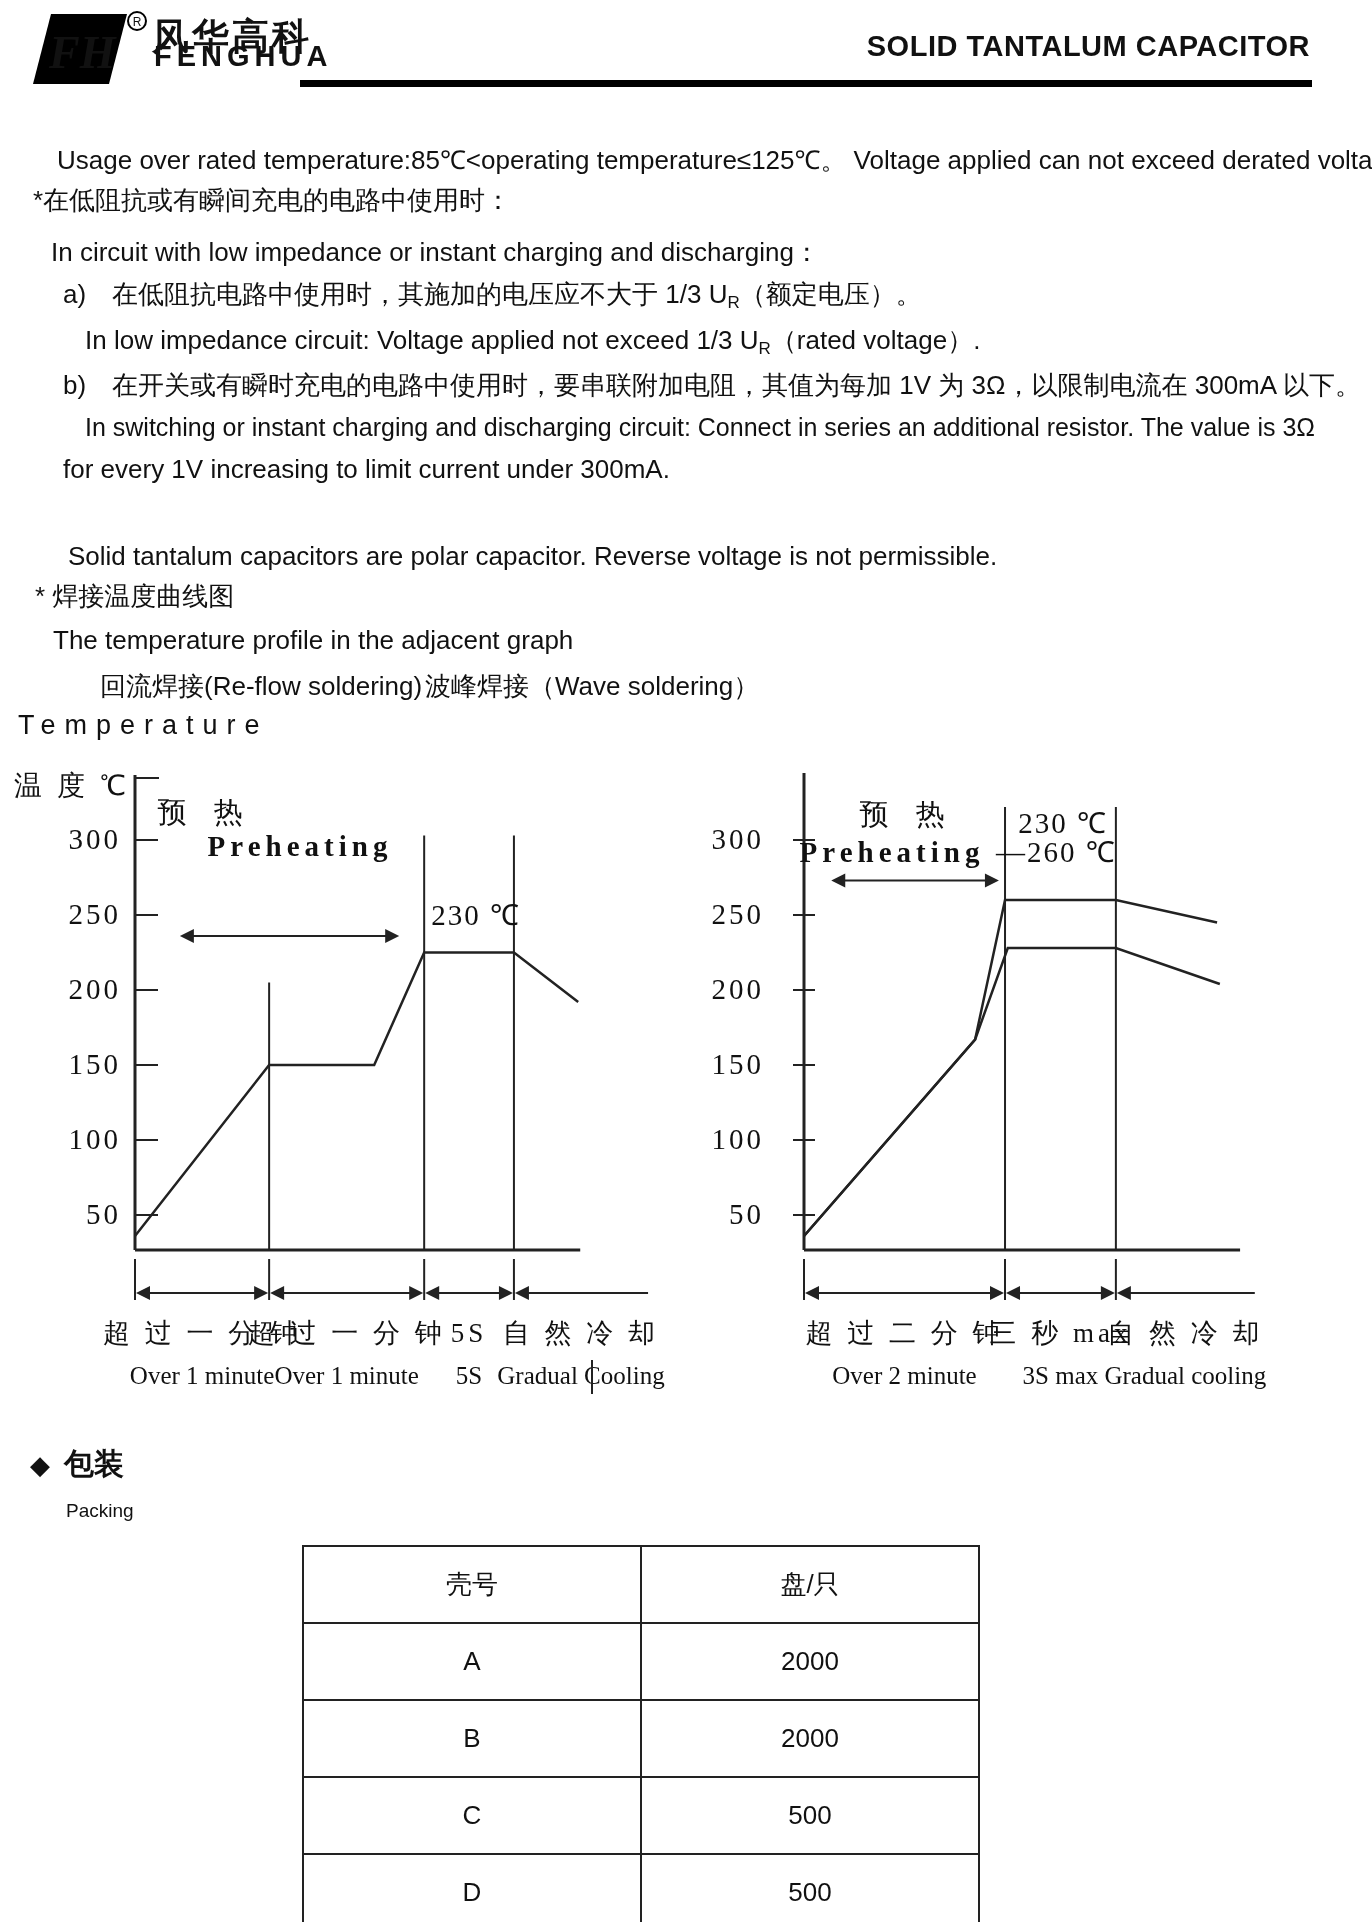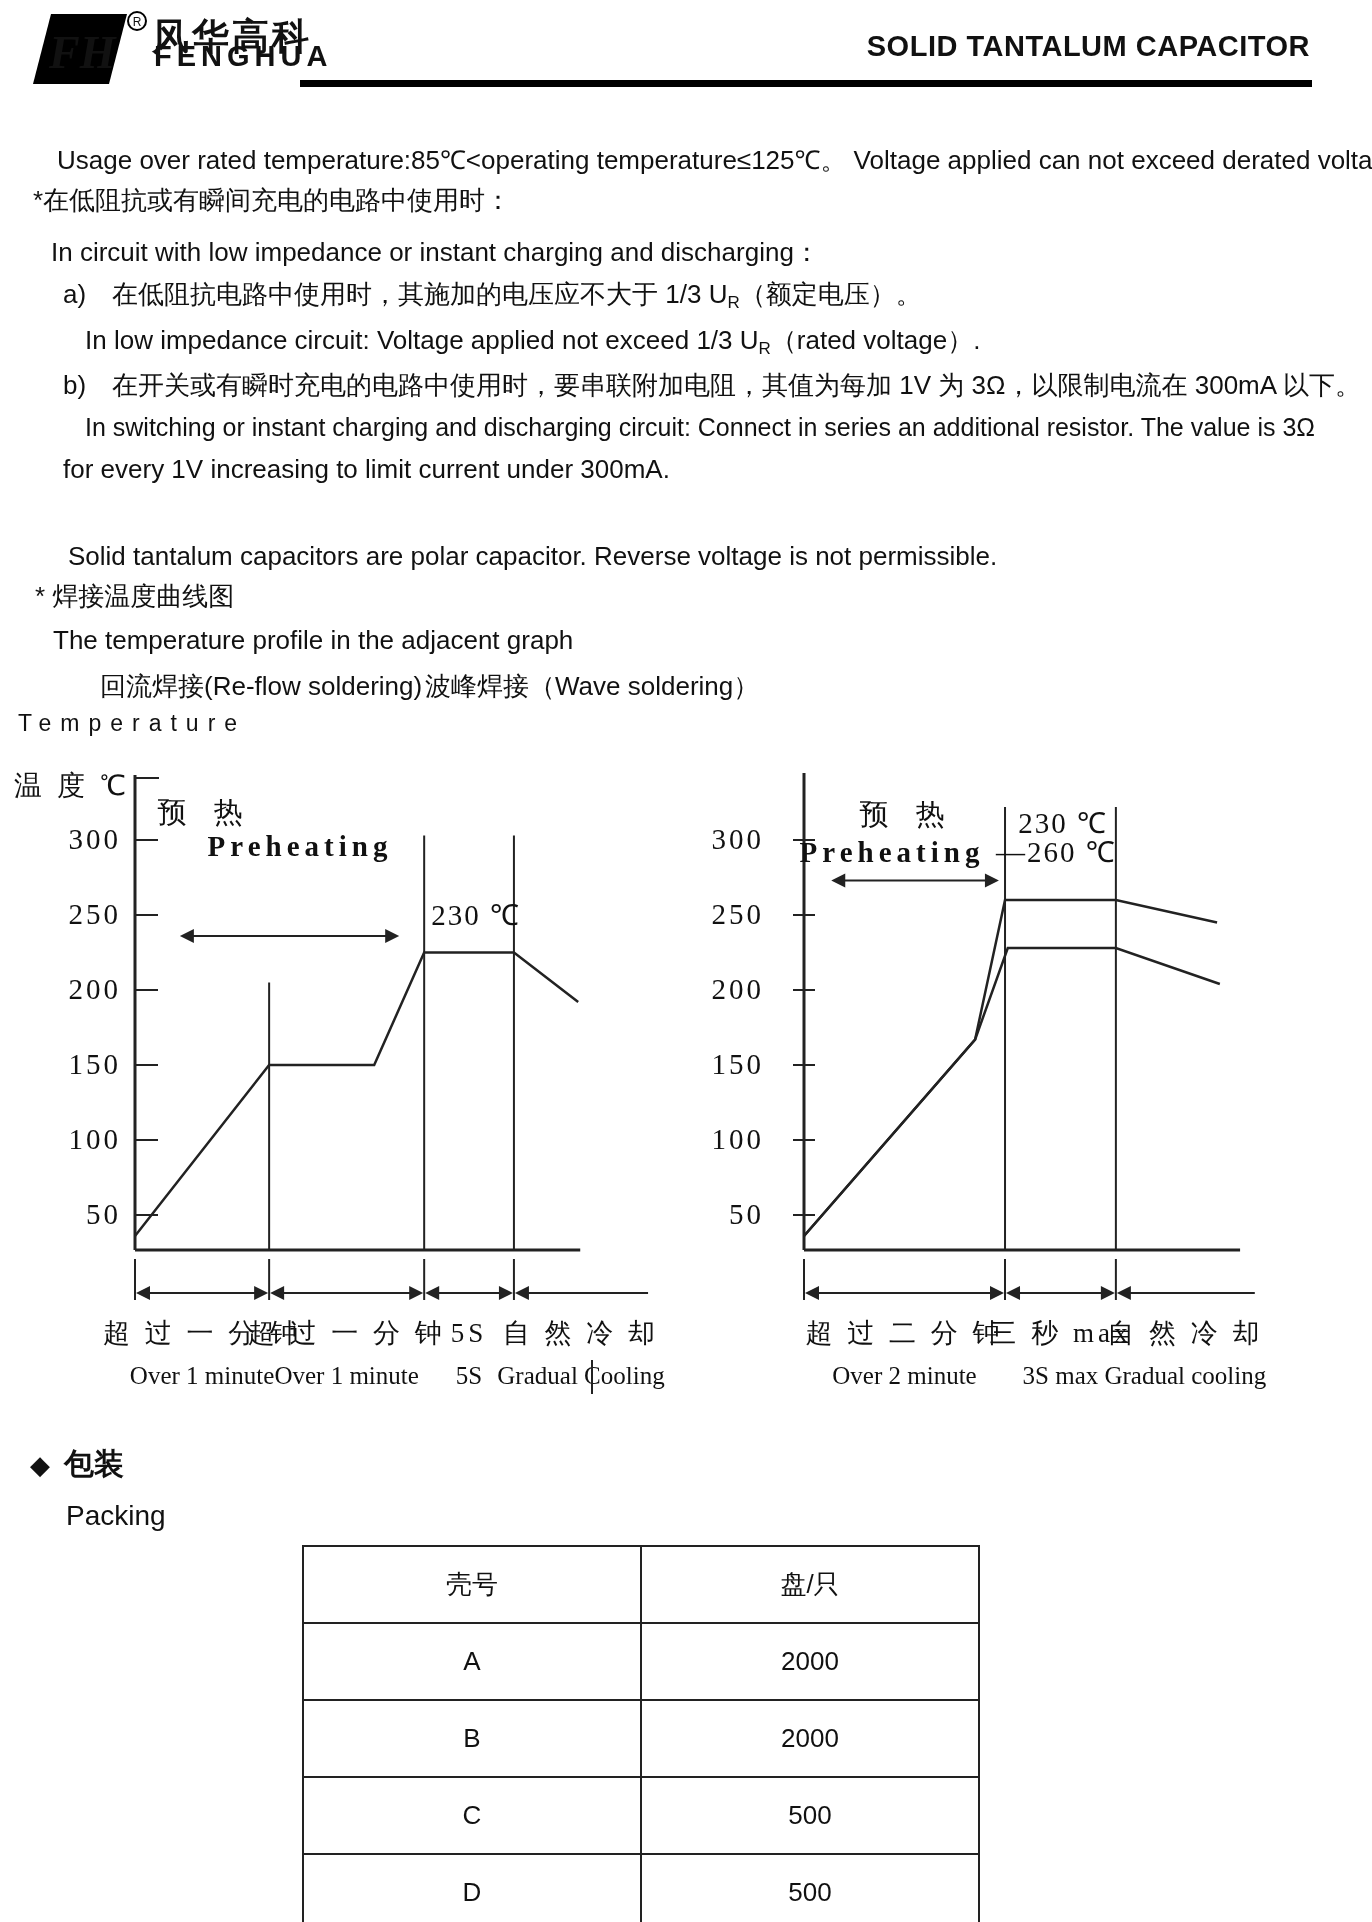--- a/index.html
+++ b/index.html
@@ -7,25 +7,25 @@
         font-family:"Liberation Sans",sans-serif;color:#111;overflow:hidden;}
   .abs{position:absolute;white-space:nowrap;}
   .en{font-size:26px;}
   .cjk{font-size:26px;}
   .sub{font-size:17px;vertical-align:-5px;}
   
   #brand-cn{position:absolute;left:152px;top:12px;font-size:37px;font-weight:900;letter-spacing:3px;}
   #brand-en{position:absolute;left:154px;top:40px;font-size:29px;font-weight:700;letter-spacing:5px;}
   #doc-title{position:absolute;right:62px;top:30px;font-size:29px;font-weight:700;letter-spacing:0.5px;}
   #head-rule{position:absolute;left:300px;top:80px;width:1012px;height:7px;background:#000;}
-  #temperature-label{letter-spacing:9px;font-size:23px;text-align:center;}
+  #temperature-label{letter-spacing:9px;font-size:27px;text-align:center;}
   
   #packing-bullet{position:absolute;left:30px;top:1450px;font-size:26px;}
   #packing-cn{position:absolute;left:64px;top:1444px;font-size:30px;font-weight:600;}
-  #packing-en{position:absolute;left:66px;top:1500px;font-size:28px;}
+  #packing-en{position:absolute;left:66px;top:1500px;font-size:19px;}
   table#packing-table{position:absolute;left:302px;top:1545px;width:678px;border-collapse:collapse;
         table-layout:fixed;}
   #packing-table th,#packing-table td{border:2px solid #222;font-weight:400;font-size:26px;
         text-align:center;height:59px;padding:8px;font-family:"Liberation Sans",sans-serif;color:#111;}
   svg text{fill:#111;}
 </style>
 </head>
 <body>
 
 <div id="page">

